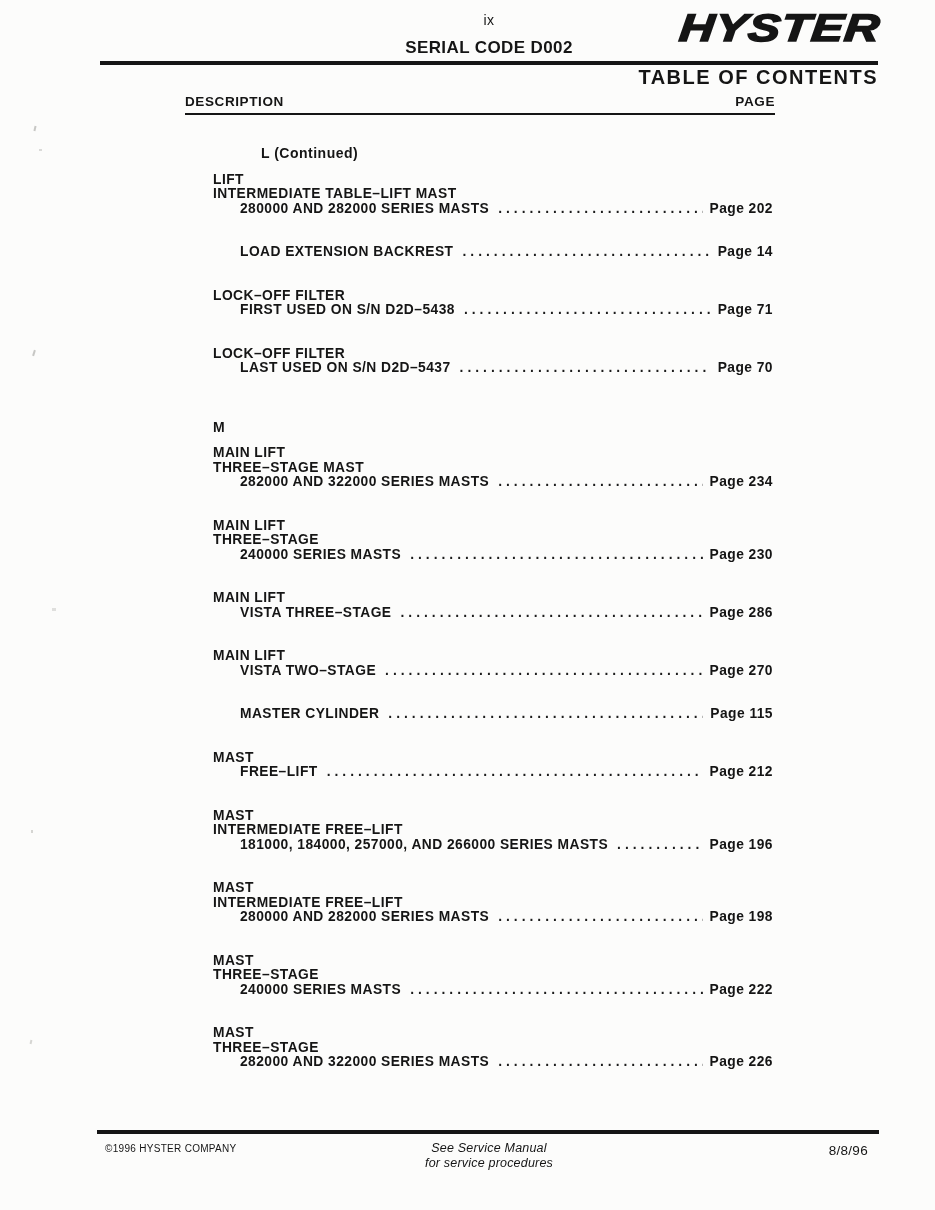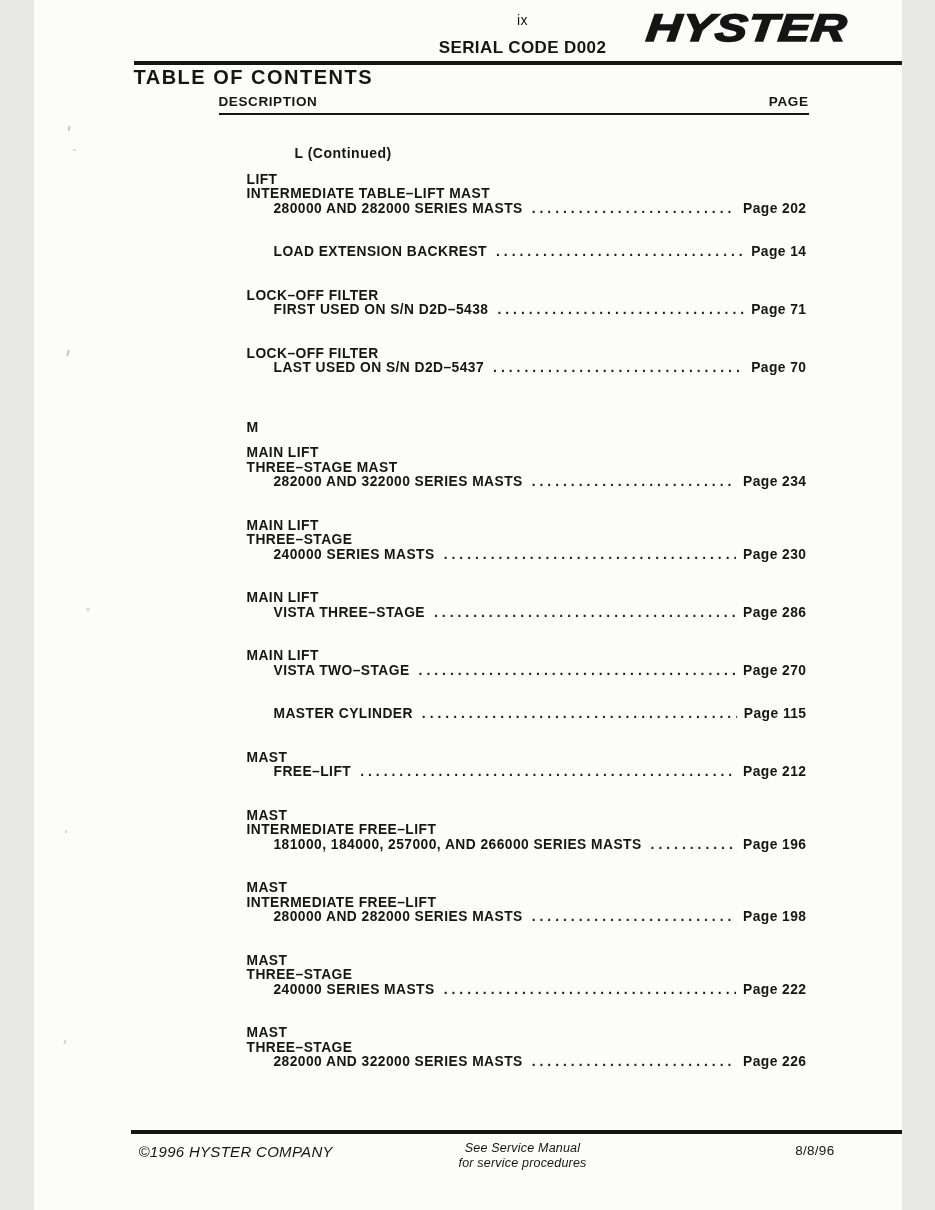--- a/index.html
+++ b/index.html
@@ -4,21 +4,21 @@
 <style>
   :root{
     --ink:#151515;
     --paper:#fcfcfb;
   }
   *{margin:0;padding:0;box-sizing:border-box;}
   html,body{background:#e8e8e6;}
   body{font-family:"Liberation Sans",sans-serif;color:var(--ink);}
   .page{
     position:relative;
-    width:868px;height:1210px;
+    width:935px;height:1210px;
     background:var(--paper);
     margin:0 auto;
     overflow:hidden;
   }
 
   
   .head-center{
     position:absolute;left:100px;top:12px;width:778px;
     text-align:center;
   }
@@ -29,21 +29,21 @@
     font-size:48px;font-weight:bold;font-style:italic;
     letter-spacing:1px;white-space:nowrap;
     transform:skewX(-6deg) scaleY(.80) scaleX(1.0);
     transform-origin:right top;
     -webkit-text-stroke:2px var(--ink);
   }
   .rule{position:absolute;left:100px;width:778px;height:4px;background:var(--ink);}
   .top-rule{top:61px;}
   .doc-title{
     position:absolute;top:66px;left:100px;width:778px;
-    text-align:left;font-size:20px;font-weight:bold;letter-spacing:1.5px;
+    text-align:right;font-size:20px;font-weight:bold;letter-spacing:1.5px;
   }
   .cols-row{
     position:absolute;top:94px;left:185px;width:590px;
     display:flex;justify-content:space-between;align-items:flex-end;
     border-bottom:2px solid var(--ink);padding-bottom:4px;
   }
   .cols-row span{
     font-size:13.5px;font-weight:bold;letter-spacing:.6px;
     text-decoration-thickness:2px;text-underline-offset:3px;
   }
@@ -66,21 +66,21 @@
   .dots{
     flex:1 1 auto;overflow:hidden;height:14.5px;
     margin:0 7px 0 9px;
     letter-spacing:4px;font-weight:bold;color:#1c1c1c;
   }
   .dots::before{content:"...................................................................................................................";}
   .page-ref{flex:0 0 auto;}
 
   
   .bottom-rule{top:1130px;left:97px;width:782px;}
-  .footer-copyright{position:absolute;top:1143px;left:105px;font-size:15px;letter-spacing:.3px;font-style:italic;}
+  .footer-copyright{position:absolute;top:1143px;left:105px;font-size:10px;letter-spacing:.3px;}
   .footer-note{
     position:absolute;top:1141px;left:100px;width:778px;text-align:center;
     font-size:12.5px;font-style:italic;line-height:15px;letter-spacing:.2px;
   }
   .footer-date{position:absolute;top:1143px;right:67px;font-size:13.5px;letter-spacing:.3px;}
 
   
   .artifact{position:absolute;background:#9a9a97;opacity:.55;}
   .a1{left:34px;top:126px;width:2px;height:5px;transform:rotate(14deg);}
   .a2{left:39px;top:149px;width:3px;height:2px;opacity:.35;}

